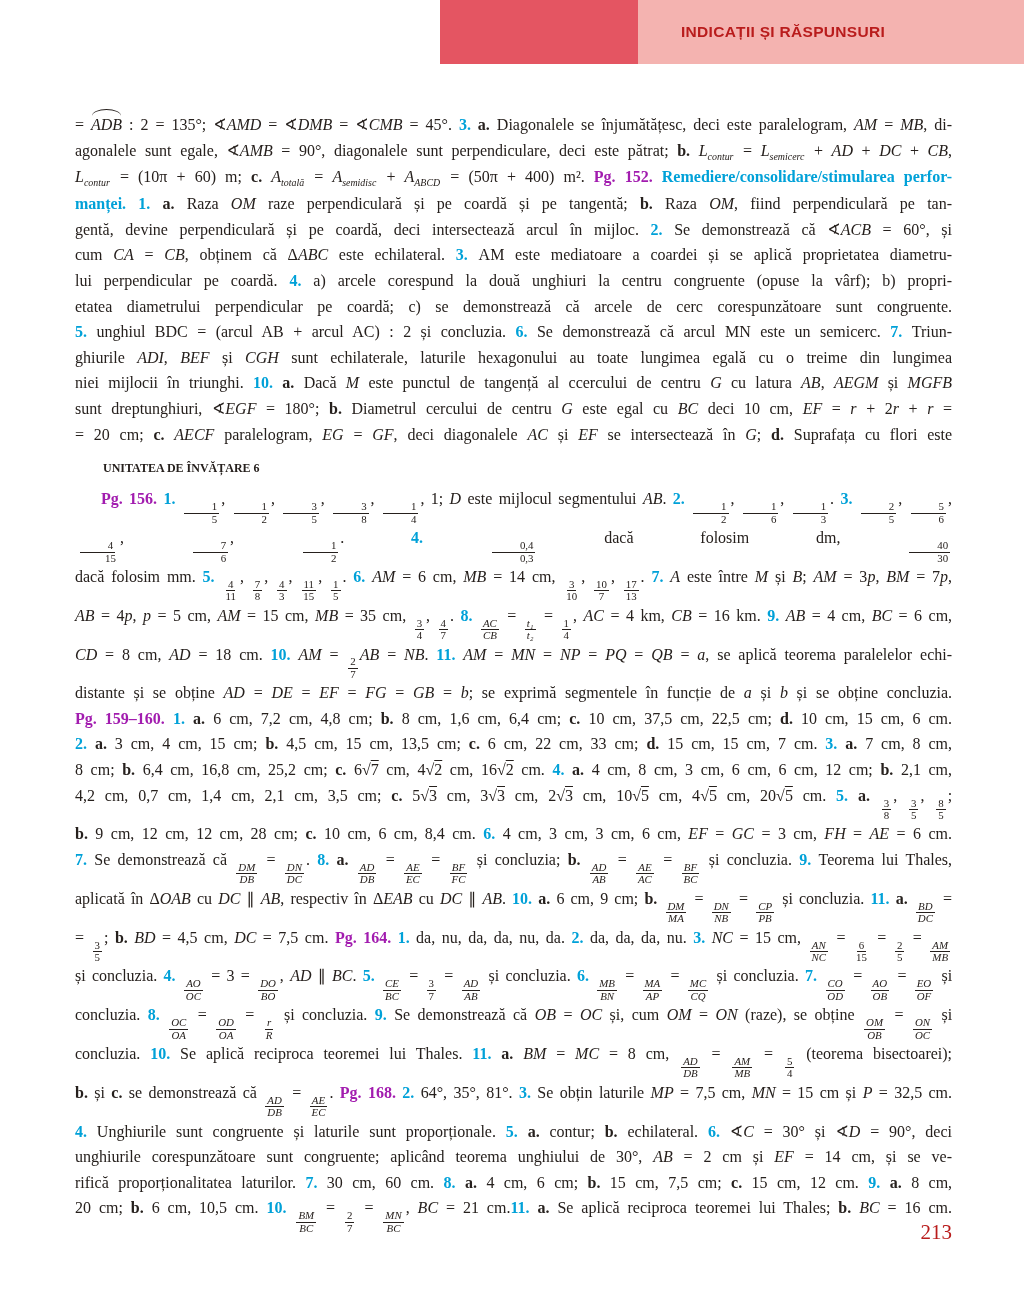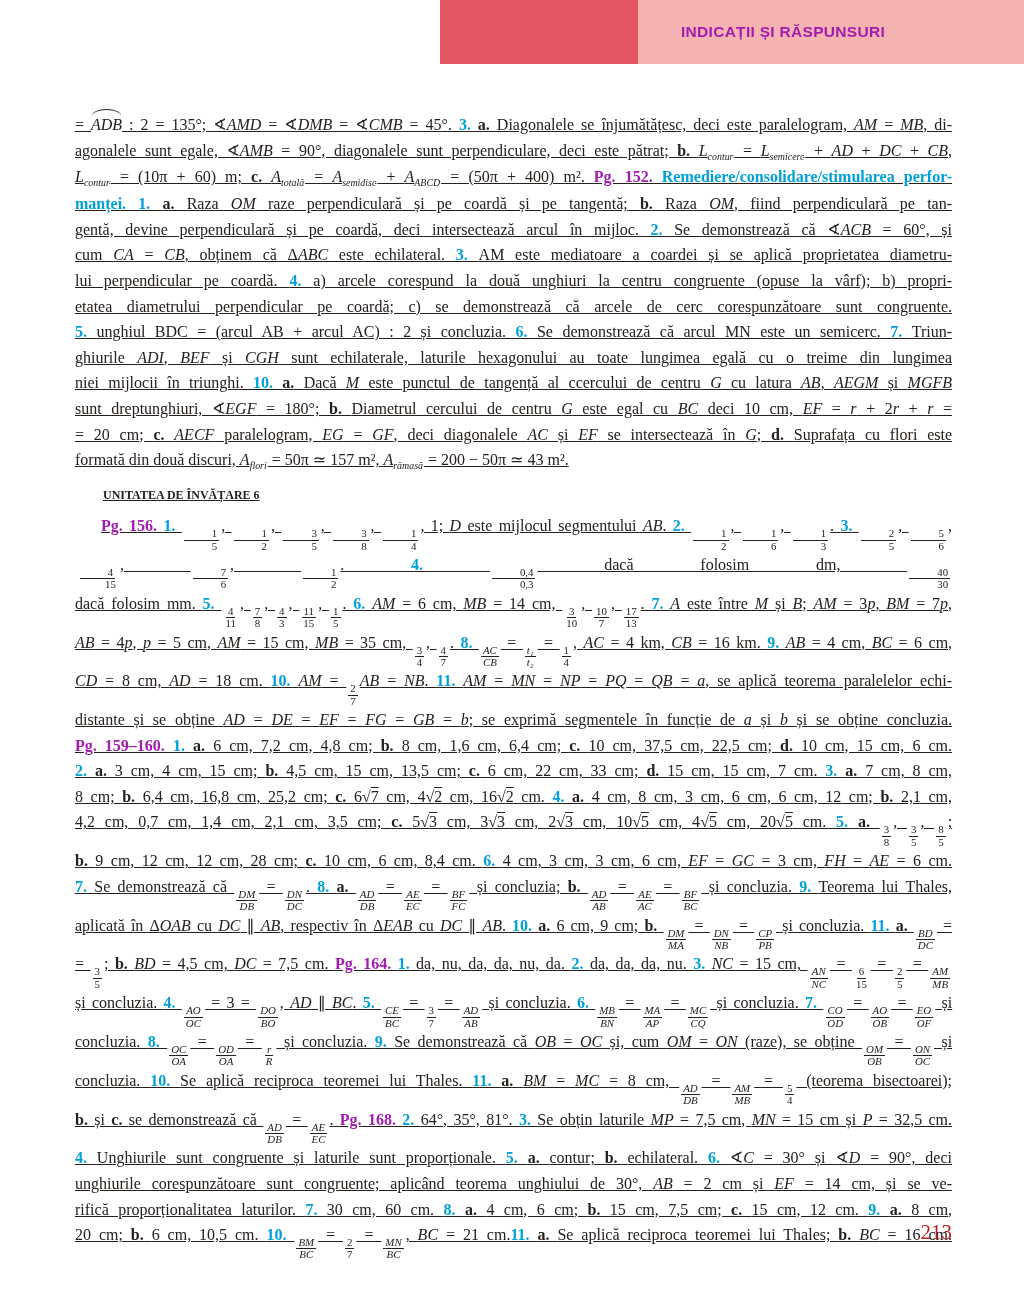--- a/index.html
+++ b/index.html
@@ -15,26 +15,26 @@
   .band{position:absolute;top:0;height:64px;}
   .band-dark{left:440px;width:198px;background:#e45562;}
   .band-light{
     left:638px;right:0;background:#f4b3b0;
     display:flex;align-items:center;justify-content:center;
     padding-right:96px;box-sizing:border-box;
   }
   .header-title{
     font-family:"Liberation Sans", sans-serif;
     font-weight:bold;font-size:15.5px;letter-spacing:0.3px;
-    color:#a21caf;white-space:nowrap;
+    color:#b91c1c;white-space:nowrap;
   }
   
   .page-body{
     position:absolute;left:75px;top:112px;width:877px;
-    font-size:16px;line-height:1.6;text-decoration:underline;
+    font-size:16px;line-height:1.6;
   }
   .para{margin:0;}
   .para.indent .line:first-child{text-indent:26px;}
   .line{text-align:justify;text-align-last:justify;}
   .line.last{text-align-last:left;}
   .uheading{font-weight:bold;font-size:12px;margin:12px 0 8px 28px;text-align:left;}
   
   .bd{font-weight:bold;}
   .it{font-style:italic;}
   .cy{color:#00a1d8;font-weight:bold;}
@@ -75,21 +75,20 @@
       <div class="line"><span class="cy">manței. </span><span class="cy">1. </span><span class="bd">a. </span><span>Raza </span><span class="it">OM</span><span> raze perpendiculară și pe coardă și pe tangentă; </span><span class="bd">b. </span><span>Raza </span><span class="it">OM</span><span>, fiind perpendiculară pe tan-</span></div>
       <div class="line"><span>gentă, devine perpendiculară și pe coardă, deci intersectează arcul în mijloc. </span><span class="cy">2. </span><span>Se demonstrează că ∢</span><span class="it">ACB</span><span> = 60°, și</span></div>
       <div class="line"><span>cum </span><span class="it">CA</span><span> = </span><span class="it">CB</span><span>, obținem că Δ</span><span class="it">ABC</span><span> este echilateral. </span><span class="cy">3. </span><span>AM este mediatoare a coardei și se aplică proprietatea diametru-</span></div>
       <div class="line"><span>lui perpendicular pe coardă. </span><span class="cy">4. </span><span>a) arcele corespund la două unghiuri la centru congruente (opuse la vârf); b) propri-</span></div>
       <div class="line"><span>etatea diametrului perpendicular pe coardă; c) se demonstrează că arcele de cerc corespunzătoare sunt congruente.</span></div>
       <div class="line"><span class="cy">5. </span><span>unghiul BDC = (arcul AB + arcul AC) : 2 și concluzia. </span><span class="cy">6. </span><span>Se demonstrează că arcul MN este un semicerc. </span><span class="cy">7. </span><span>Triun-</span></div>
       <div class="line"><span>ghiurile </span><span class="it">ADI</span><span>, </span><span class="it">BEF</span><span> și </span><span class="it">CGH</span><span> sunt echilaterale, laturile hexagonului au toate lungimea egală cu o treime din lungimea</span></div>
       <div class="line"><span>niei mijlocii în triunghi. </span><span class="cy">10. </span><span class="bd">a. </span><span>Dacă </span><span class="it">M</span><span> este punctul de tangență al ccercului de centru </span><span class="it">G</span><span> cu latura </span><span class="it">AB</span><span>, </span><span class="it">AEGM</span><span> și </span><span class="it">MGFB</span></div>
       <div class="line"><span>sunt dreptunghiuri, ∢</span><span class="it">EGF</span><span> = 180°; </span><span class="bd">b. </span><span>Diametrul cercului de centru </span><span class="it">G</span><span> este egal cu </span><span class="it">BC</span><span> deci 10 cm, </span><span class="it">EF</span><span> = </span><span class="it">r</span><span> + 2</span><span class="it">r</span><span> + </span><span class="it">r</span><span> =</span></div>
       <div class="line"><span>= 20 cm; </span><span class="bd">c. </span><span class="it">AECF</span><span> paralelogram, </span><span class="it">EG</span><span> = </span><span class="it">GF</span><span>, deci diagonalele </span><span class="it">AC</span><span> și </span><span class="it">EF</span><span> se intersectează în </span><span class="it">G</span><span>; </span><span class="bd">d. </span><span>Suprafața cu flori este</span></div>
-      <div class="line last"><span>formată din două discuri, </span><span class="it">A</span><span class="sb">flori</span><span> = 50π ≃ 157 m², </span><span class="it">A</span><span class="sb">rămasă</span><span> = 200 − 50π ≃ 43 m².</span></div>
     </div>
     <div class="uheading">UNITATEA DE ÎNVĂȚARE 6</div>
     <div class="para indent">
       <div class="line"><span class="or">Pg. 156. </span><span class="cy">1. </span><span class="fr">
           <span class="fn">1</span>
           <span class="fd">5</span>
         </span><span>, </span><span class="fr">
           <span class="fn">1</span>
           <span class="fd">2</span>
         </span><span>, </span><span class="fr">

